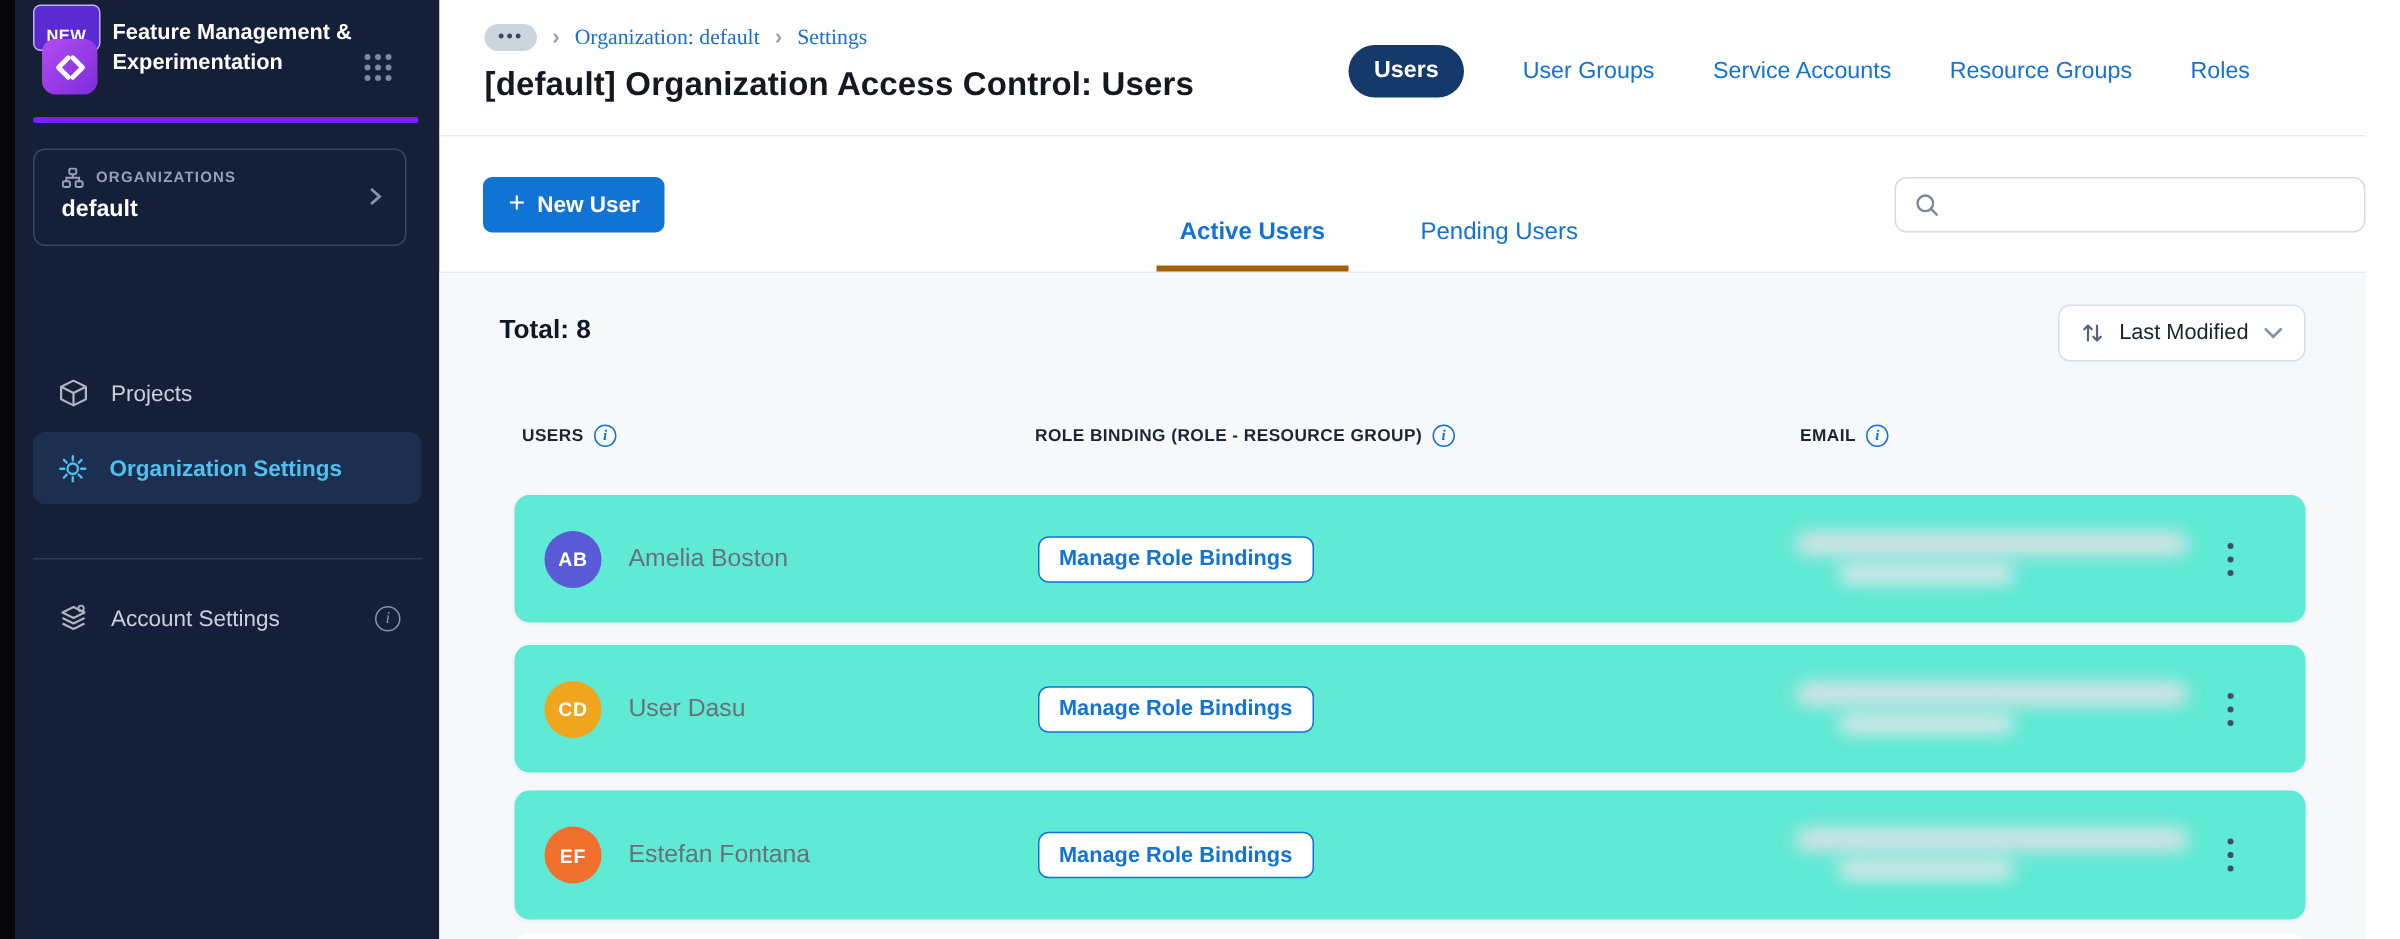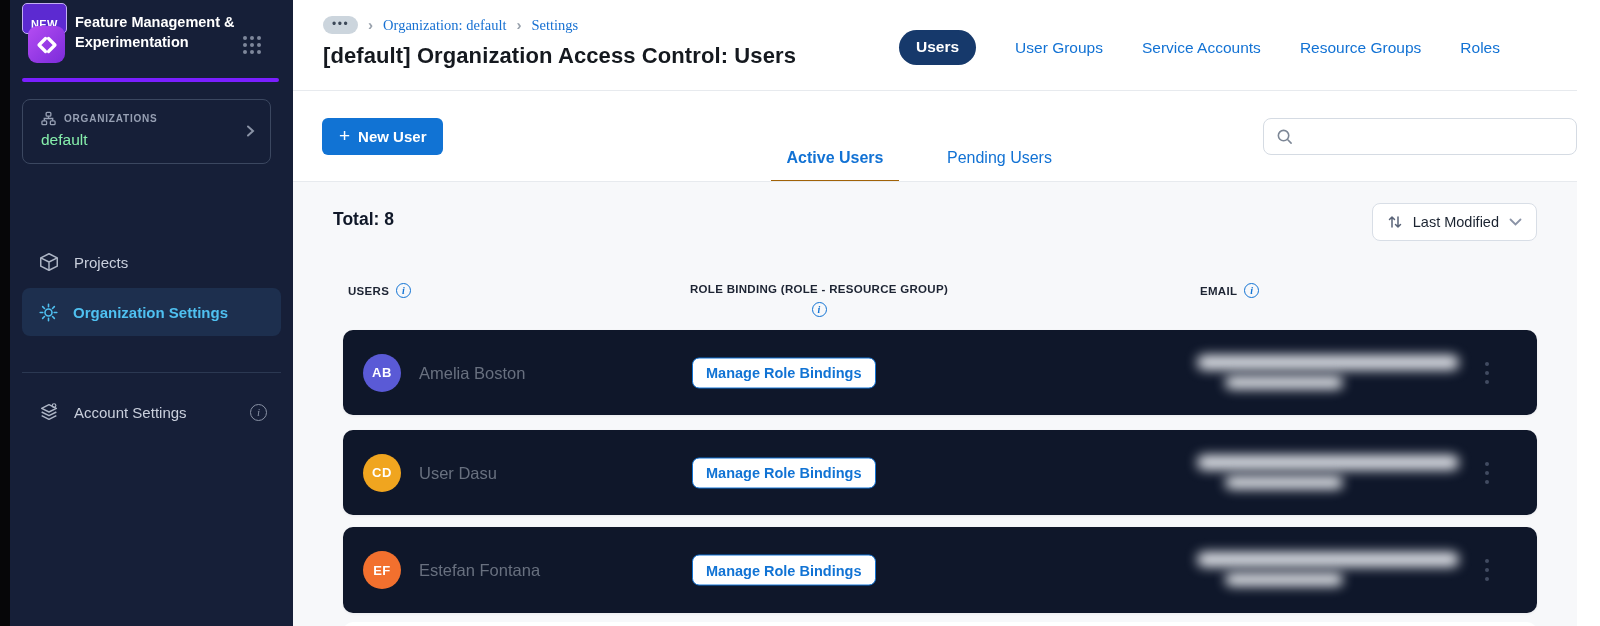--- a/index.html
+++ b/index.html
@@ -14,21 +14,21 @@
   .new-badge { position:absolute; left:12px; top:3px; background:#5c2ad1; border:1.5px solid #c2aef4; border-radius:5px; color:#fff; font-size:11px; font-weight:bold; padding:14px 8px 3px; letter-spacing:.3px; }
   .logo-tile { position:absolute; left:18px; top:26px; width:37px; height:37px; border-radius:9px; background:linear-gradient(135deg,#b44cf2 0%,#7b2bda 100%); display:flex; align-items:center; justify-content:center; }
   .app-title { position:absolute; left:65px; top:12px; width:160px; color:#fff; font-size:14.5px; font-weight:bold; line-height:20px; }
   .grid-icon { position:absolute; right:28px; top:36px; width:22px; height:22px; display:grid; grid-template-columns:repeat(3,4px); grid-template-rows:repeat(3,4px); gap:3px; }
   .grid-icon i { width:4px; height:4px; border-radius:50%; background:#7e879b; }
   .brand-rule { position:absolute; left:12px; right:14px; top:78px; height:3.5px; background:#7a1fff; border-radius:2px; }
 
   .org-box { position:absolute; left:12px; top:99px; width:249px; height:65px; border:1px solid #3b4760; border-radius:8px; padding:11px 14px 0 18px; cursor:pointer; }
   .org-box .row1 { display:flex; align-items:center; gap:8px; }
   .org-box .org-label { color:#97a0b4; font-size:10px; font-weight:bold; letter-spacing:.8px; }
-  .org-box .org-value { color:#86efac; font-size:15.5px; margin-top:5px; }
+  .org-box .org-value { color:#ffffff; font-size:15.5px; margin-top:5px;font-weight:bold; }
   .org-box .chev { position:absolute; right:14px; top:24px; }
 
   .sb-item { position:absolute; left:12px; right:12px; display:flex; align-items:center; gap:14px; padding-left:16px; color:#c9cfdc; font-size:15px; cursor:pointer; }
   .sb-item svg { flex:0 0 auto; }
   .sb-item.active { background:#1d2f4e; border-radius:8px; color:#4fc0f0; font-weight:600; }
   .sb-divider { position:absolute; left:12px; right:12px; top:372px; height:1px; background:#2b3852; }
   .sb-info { position:absolute; right:26px; width:17px; height:17px; border:1.4px solid #8a93a6; border-radius:50%; color:#8a93a6; font-size:11px; line-height:15px; text-align:center; font-style:italic; font-family:"Liberation Serif",serif; }
 
   
   .main { position:absolute; left:293px; top:0; width:1284px; height:626px; background:#fff; }
@@ -42,35 +42,35 @@
 
   .nav-tabs { position:absolute; right:77px; top:30px; display:flex; align-items:center; gap:39px; }
   .nav-tab { color:#1272d4; font-size:15.5px; font-weight:500; cursor:pointer; white-space:nowrap; }
   .nav-tab.pill { background:#16396b; color:#fff; padding:8px 17px 9px; border-radius:999px; font-weight:600; }
 
   .band2 { position:relative; height:91px; border-bottom:1px solid #e7eaee; }
   .new-user-btn { position:absolute; left:29px; top:27px; height:37px; background:#1173d4; border:none; border-radius:6px; color:#fff; font-size:15px; font-weight:bold; font-family:inherit; padding:0 17px; display:flex; align-items:center; gap:8px; cursor:pointer; }
   .new-user-btn .plus { font-size:19px; font-weight:normal; margin-top:-2px; }
   .view-tabs { position:absolute; left:478px; bottom:0; display:flex; gap:34px; }
   .vtab { color:#1272d4; font-size:16px; font-weight:500; padding:0 14px 13px; min-width:128px; text-align:center; cursor:pointer; }
-  .vtab.active { border-bottom:1px solid #a16207; font-weight:600; }
+  .vtab.active { border-bottom:4px solid #a16207; font-weight:600; }
   .search-box { position:absolute; right:0; top:27px; width:314px; height:37px; border:1px solid #d5dbe3; border-radius:8px; background:#fff; display:flex; align-items:center; padding:0 12px; gap:9px; }
   .search-box input { border:none; outline:none; flex:1; font-size:15px; font-family:inherit; color:#384252; background:transparent; }
   .search-box input::placeholder { color:#9aa5b4; }
 
   .body { position:absolute; top:182px; left:0; right:0; height:444px; background:#f7f8fa; overflow:hidden; }
   .total { position:absolute; left:40px; top:27px; font-size:17.5px; font-weight:bold; color:#101828; }
   .sort-box { position:absolute; right:40px; top:21px; height:38px; background:#fff; border:1px solid #d8dee6; border-radius:8px; display:flex; align-items:center; gap:10px; padding:0 14px; cursor:pointer; }
   .sort-label { font-size:14.5px; color:#1b2330; font-weight:500; }
 
   .col-headers { position:absolute; top:101px; left:0; right:0; height:16px; }
   .col-h { position:absolute; display:flex; align-items:center; gap:7px; font-size:11.5px; font-weight:bold; color:#1d2433; letter-spacing:.3px; }
   .info-i { width:15px; height:15px; border:1.4px solid #1173d4; border-radius:50%; color:#1173d4; font-size:10px; line-height:13px; text-align:center; font-style:italic; font-family:"Liberation Serif",serif; flex:0 0 auto; }
 
-  .user-row { position:absolute; left:50px; width:1194px; height:85px; background:#0f172a; border-radius:10px; box-shadow:0 1px 3px rgba(16,24,40,.06); }
+  .user-row { position:absolute; left:50px; width:1194px; height:85px; background:#5eead4; border-radius:10px; box-shadow:0 1px 3px rgba(16,24,40,.06); }
   .avatar { position:absolute; left:20px; top:50%; transform:translateY(-50%); width:38px; height:38px; border-radius:50%; color:#fff; font-size:13px; font-weight:bold; letter-spacing:.5px; display:flex; align-items:center; justify-content:center; }
   .user-name { position:absolute; left:76px; top:50%; transform:translateY(-50%); font-size:16.5px; color:#68707f;text-align:center; }
   .manage-btn { position:absolute; left:349px; top:50%; transform:translateY(-50%); height:31px; background:#fff; border:1.5px solid #1173d4; border-radius:7px; color:#1173d4; font-size:14.5px; font-weight:600; font-family:inherit; padding:0 13px; cursor:pointer; }
   .email-blur { position:absolute; left:854px; top:50%; transform:translateY(-50%); width:270px; height:44px; }
   .email-blur .b1 { position:absolute; left:0; top:4px; width:262px; height:15px; background:#dee1e7; border-radius:8px; filter:blur(6px); }
   .email-blur .b2 { position:absolute; left:28px; top:25px; width:118px; height:13px; background:#e3e6eb; border-radius:7px; filter:blur(6px); }
   .kebab { position:absolute; right:42px; top:50%; transform:translateY(-50%); width:16px; height:22px; display:flex; flex-direction:column; align-items:center; justify-content:space-between; cursor:pointer; }
   .kebab i { width:4px; height:4px; border-radius:50%; background:#414b61; }
   .row-sliver { position:absolute; left:50px; width:1194px; top:440px; height:12px; background:#fff; border-radius:10px 10px 0 0; }
 </style>
@@ -194,21 +194,21 @@
         <svg width="13" height="9" viewBox="0 0 13 9" fill="none" stroke="#8a93a6" stroke-width="1.8" stroke-linecap="round">
             <path d="M1.5 1.5 L6.5 6.5 L11.5 1.5"></path>
           </svg>
       </div>
 
       <div class="col-headers">
         <span class="col-h" style="left:55px;">
           <span>USERS</span>
             <span class="info-i">i</span>
         </span>
-        <span class="col-h" style="left:397px;flex-direction:column;">
+        <span class="col-h" style="left:397px;">
           <span>ROLE BINDING (ROLE - RESOURCE GROUP)</span>
             <span class="info-i">i</span>
         </span>
         <span class="col-h" style="left:907px;">
           <span>EMAIL</span>
             <span class="info-i">i</span>
         </span>
       </div>
 
       <div class="user-row" style="top:148px;">

